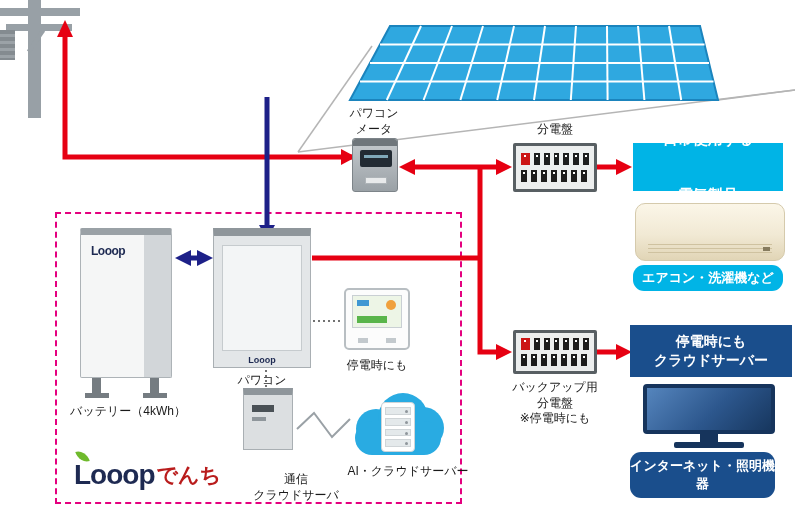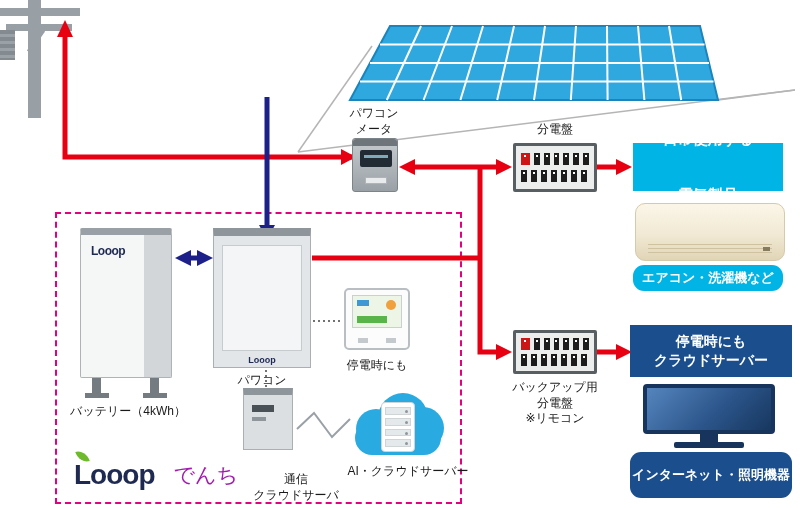--- a/index.html
+++ b/index.html
@@ -92,21 +92,21 @@
   #cloud .base { position:absolute; left:3px; top:30px; width:86px; height:34px; background:#29abe2; border-radius:17px; }
   #cloud .server { position:absolute; left:29px; top:11px; width:34px; height:50px; background:#fff; border:1px solid #cfd4d7; border-radius:4px; padding:4px 3px; display:flex; flex-direction:column; gap:3px; z-index:1; }
   #cloud .server i { display:block; height:8px; background:#e4e9eb; border:1px solid #cfd4d7; position:relative; }
   #cloud .server i::after { content:""; position:absolute; right:2px; top:2px; width:3px; height:3px; background:#8f969b; border-radius:50%; }
 
   
   #brand { position:absolute; left:74px; top:456px; height:38px; display:flex; align-items:center; z-index:5; }
   #brand .looop { position:relative; font-size:28px; font-weight:bold; color:#1e2a52; letter-spacing:-1px; }
   #brand .leaf { position:absolute; left:3px; top:-9px; width:11px; height:13px; background:#6fba2c;
         border-radius:0 100% 0 100%; transform:rotate(-18deg); }
-  #brand .denchi { font-size:21px; font-weight:normal; color:#a21caf; margin-left:19px; }
+  #brand .denchi { font-size:21px; font-weight:bold; color:#b91c1c; margin-left:2px; }
 
   .bold-15 { font-size:15px; }
   .bold-14 { font-size:14px; }
   .bold-13 { font-size:13px;border-radius:11px; }
 </style>
 </head>
 <body>
 
 <div id="stage">
 
@@ -230,21 +230,21 @@
         <span class="breaker"></span>
       <span class="breaker"></span>
         <span class="breaker"></span>
         <span class="breaker"></span>
         <span class="breaker"></span>
     </div>
   </div>
   <div class="label" style="left:505px; top:380px; width:100px;">
     <span>バックアップ用</span>
     <span>分電盤</span>
-    <span>※リモコン</span>
+    <span>※停電時にも</span>
   </div>
 
   <div class="cyan-box bold-15" style="left:633px; top:143px; width:150px; height:48px;gap:36px;">
     <span>日常使用する</span>
     <span>電気製品</span>
   </div>
 
   <div id="aircon">
     <div class="vents"></div>
     <div class="led"></div>
@@ -253,21 +253,21 @@
 
   <div class="navy-box bold-14" style="left:630px; top:325px; width:162px; height:52px;">
     <span>停電時にも</span>
     <span>クラウドサーバー</span>
   </div>
 
   <div id="tv-screen" class="tv-part"></div>
   <div id="tv-neck" class="tv-part"></div>
   <div id="tv-base" class="tv-part"></div>
 
-  <div class="navy-box bold-13" style="left:630px; top:452px; width:162px; height:46px;">
+  <div class="navy-box bold-13" style="left:630px; top:452px; width:145px; height:46px;">
     <span>インターネット・照明機器</span>
   </div>
 
   <div id="battery">
     <div class="logo">Looop</div>
   </div>
   <div class="battery-leg" style="left:92px; top:378px;"></div>
   <div class="battery-leg" style="left:150px; top:378px;"></div>
   <div class="battery-foot" style="left:85px; top:393px;"></div>
   <div class="battery-foot" style="left:143px; top:393px;"></div>

